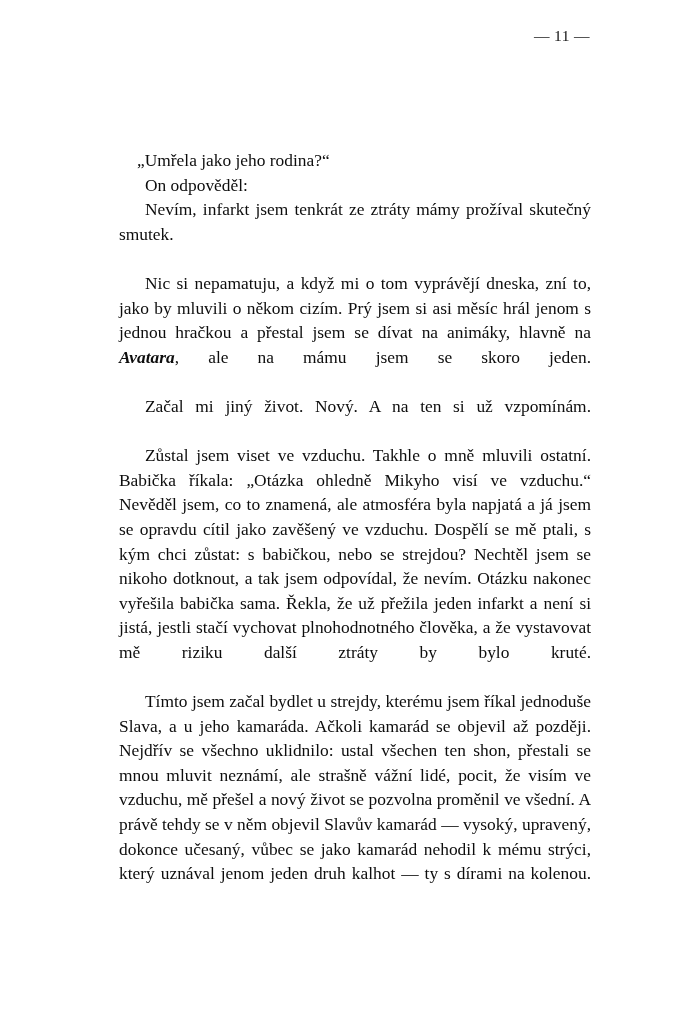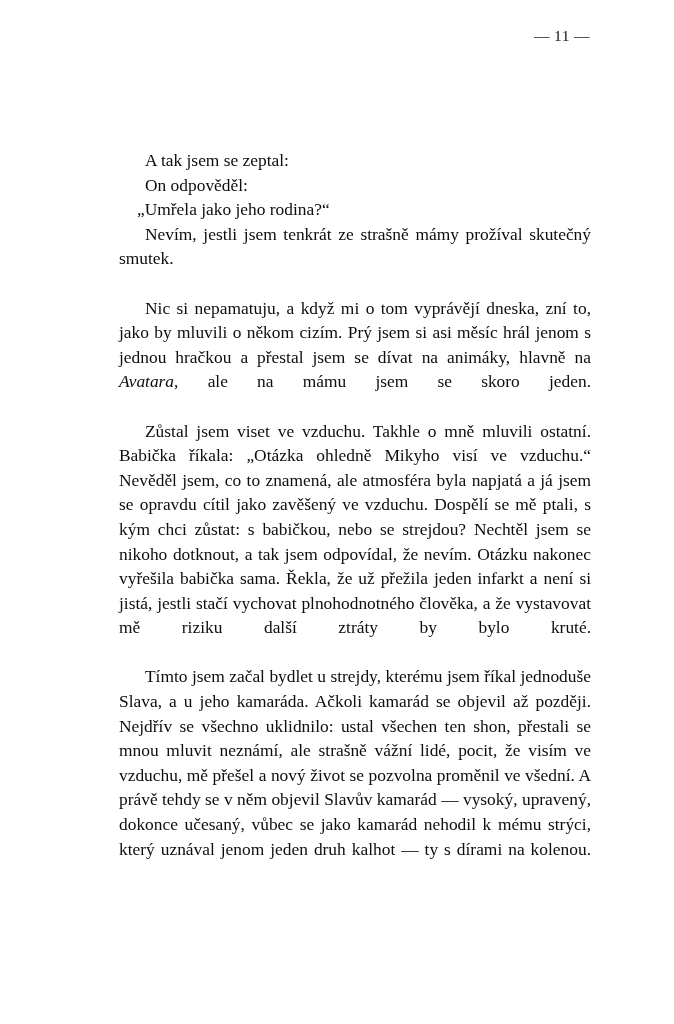--- a/index.html
+++ b/index.html
@@ -70,45 +70,46 @@
   }
   .textblock p.short::after { content: none; display: none; }
 
   
   .textblock p.quote {
     text-indent: 18px;
   }
 
   em, .ital {
     font-style: italic;
+    font-weight: bold;
   }
 </style>
 </head>
 <body>
 
 <div class="page">
 
   <div class="folio">— 11 —</div>
 
   <div class="textblock">
 
 
-    <p class="short">A tak jsem se zeptal:</p>
+
+    <p class="short quote">„Umřela jako jeho rodina?“</p>
 
     <p class="short">On odpověděl:</p>
-
-    <p class="short quote">„Umřela jako jeho rodina?“</p>
 
 
 
 
-    <p>Nevím, jestli jsem tenkrát ze strašně mámy prožíval skutečný smutek.</p>
+    <p>Nevím, infarkt jsem tenkrát ze ztráty mámy prožíval skutečný smutek.</p>
 
     <p><span>Nic si nepamatuju, a když mi o tom vyprávějí dneska, zní to, jako by mluvili o někom cizím. Prý jsem si asi měsíc hrál jenom s jednou hračkou a přestal jsem se dívat na animáky, hlavně na </span><em class="ital">Avatara</em><span>, ale na mámu jsem se skoro jeden.</span></p>
 
+    <p>Začal mi jiný život. Nový. A na ten si už vzpomínám.</p>
 
     <p>Zůstal jsem viset ve vzduchu. Takhle o mně mluvili ostatní. Babička říkala: „Otázka ohledně Mikyho visí ve vzduchu.“ Nevěděl jsem, co to znamená, ale atmosféra byla napjatá a já jsem se opravdu cítil jako zavěšený ve vzduchu. Dospělí se mě ptali, s kým chci zůstat: s babičkou, nebo se strejdou? Nechtěl jsem se nikoho dotknout, a tak jsem odpovídal, že nevím. Otázku nakonec vyřešila babička sama. Řekla, že už přežila jeden infarkt a není si jistá, jestli stačí vychovat plnohodnotného člověka, a že vystavovat mě riziku další ztráty by bylo kruté.</p>
 
     <p>Tímto jsem začal bydlet u strejdy, kterému jsem říkal jednoduše Slava, a u jeho kamaráda. Ačkoli kamarád se objevil až později. Nejdřív se všechno uklidnilo: ustal všechen ten shon, přestali se mnou mluvit neznámí, ale strašně vážní lidé, pocit, že visím ve vzduchu, mě přešel a nový život se pozvolna proměnil ve všední. A právě tehdy se v něm objevil Slavův kamarád — vysoký, upravený, dokonce učesaný, vůbec se jako kamarád nehodil k mému strýci, který uznával jenom jeden druh kalhot — ty s dírami na kolenou.</p>
 
   </div>
 
 </div>
 
 </body></html>

